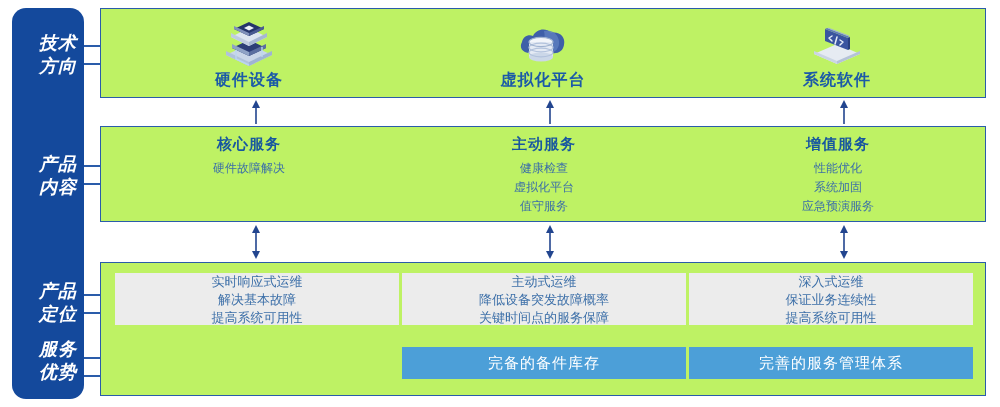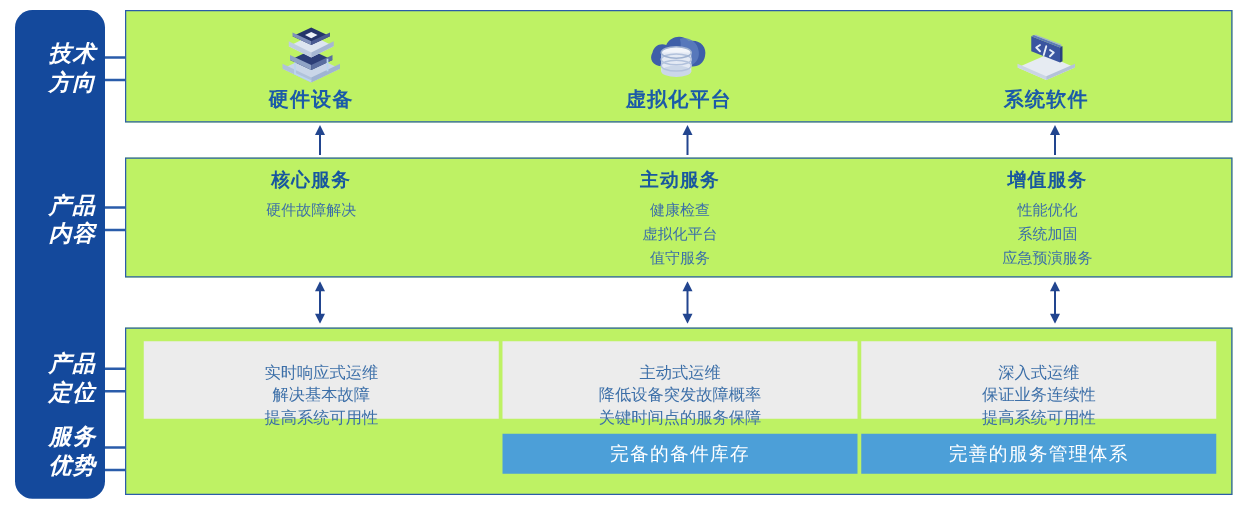--- a/index.html
+++ b/index.html
@@ -106,25 +106,25 @@
     font-size: 12px;
     color: #3C6FA8;
     line-height: 19px;
   }
 
   
   .grey-card {
     position: absolute;
     top: 10px;
     width: 284px;
-    height: 62px;
+    height: 52px;
     background: #ECECEC;
     text-align: center;
     box-sizing: border-box;
-    padding-top: 16px;
+    padding-top: 0;
   }
   .grey-line {
     font-size: 13px;
     color: #3C6FA8;
     line-height: 18px;
   }
   .blue-bar {
     position: absolute;
     top: 84px;
     width: 284px;

